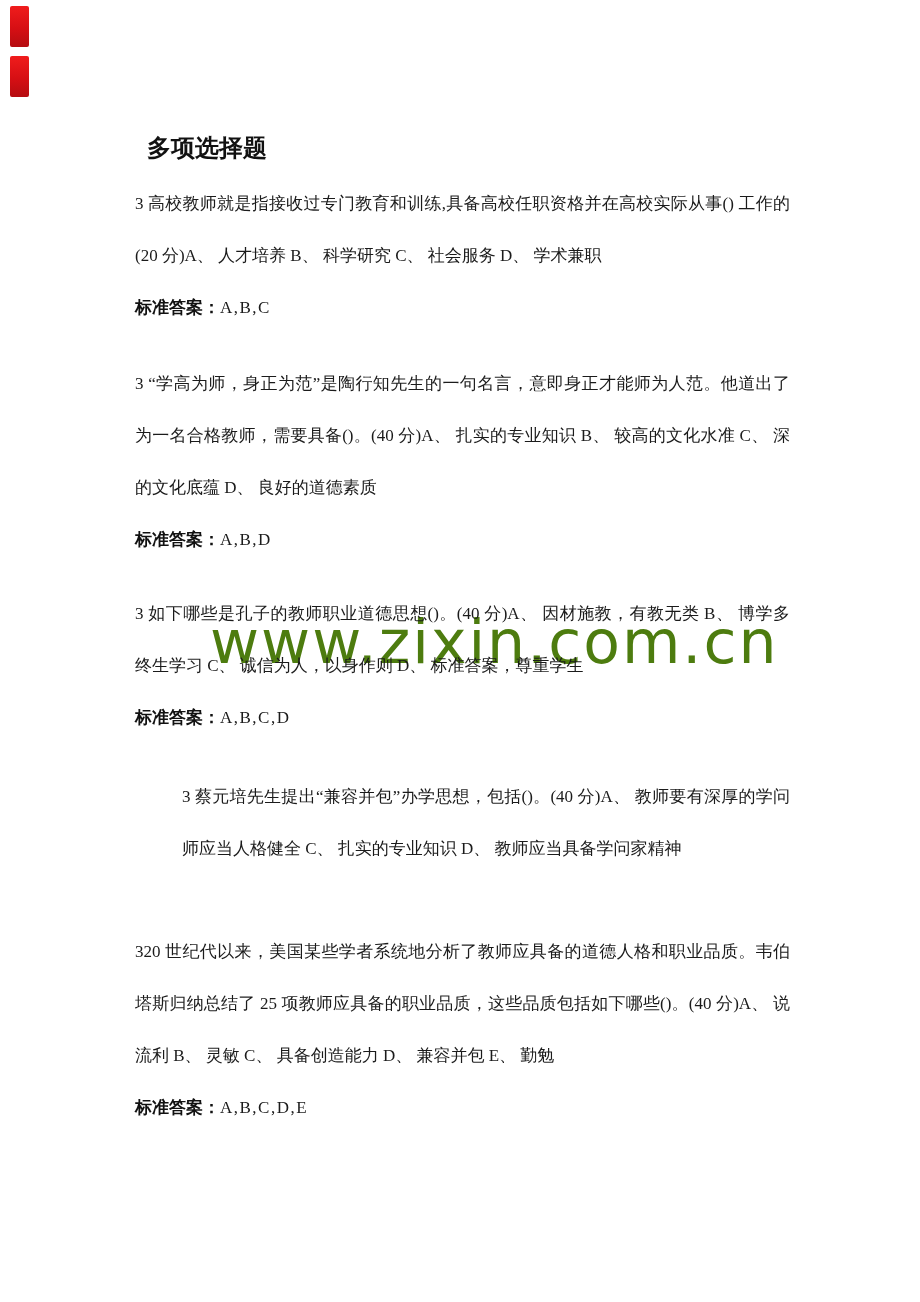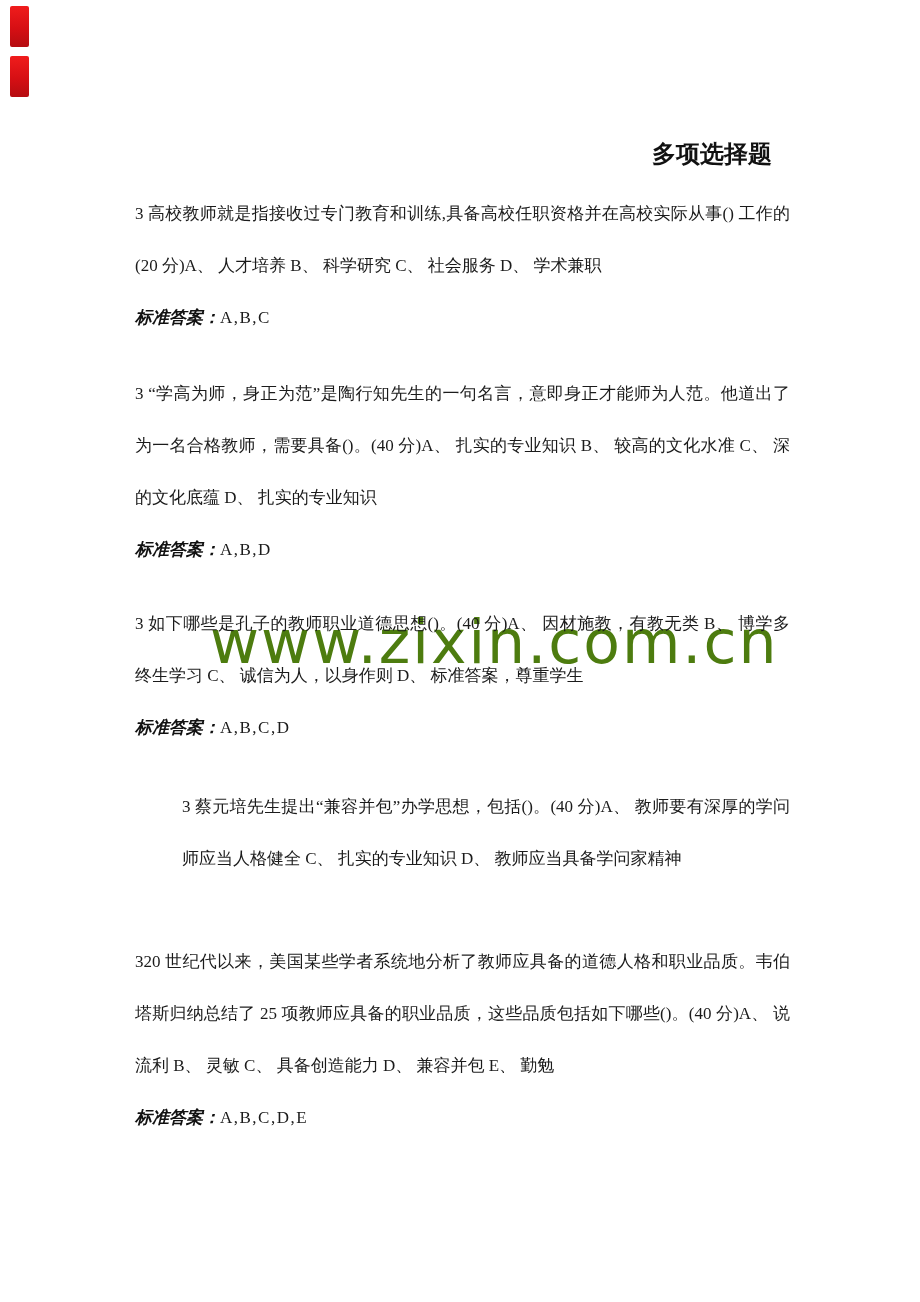--- a/index.html
+++ b/index.html
@@ -40,25 +40,25 @@
     z-index: 0;
     white-space: nowrap;
     user-select: none;
   }
   .content {
     position: relative;
     z-index: 1;
     padding: 0 130px 0 135px;
   }
   .doc-title {
-    margin: 18px;
+    margin: 12px;
     padding-top: 120px;
     height: 32px;
     line-height: 32px;
-    text-align: right;
+    text-align: left;
     font-size: 24px;
     font-weight: bold;
     color: #111111;
   }
   .question { margin: 0; }
   .q1 { margin-top: 14px; }
   .q2 { margin-top: 24px; }
   .q3 { margin-top: 22px; }
   .q4 { margin-top: 27px; margin-left: 47px; }
   .q5 { margin-top: 51px; }
@@ -67,21 +67,21 @@
     line-height: 52px;
     height: 52px;
     white-space: nowrap;
   }
   .line.jf {
     white-space: normal;
     text-align: justify;
     text-align-last: justify;
     overflow: hidden;
   }
-  .answer-label { font-weight: bold; color: #111111; font-style: italic; }
+  .answer-label { font-weight: bold; color: #111111; }
   .answer-value { letter-spacing: 1.5px; }
 </style>
 </head>
 <body>
 
 <div class="page">
 
   <div class="corner-marks">
     <div class="corner-mark"></div>
     <div class="corner-mark"></div>
@@ -95,21 +95,21 @@
 
     <section class="question q1">
       <div class="line jf">3 高校教师就是指接收过专门教育和训练,具备高校任职资格并在高校实际从事() 工作的人。</div>
       <div class="line">(20 分)A、 人才培养 B、 科学研究 C、 社会服务 D、 学术兼职</div>
       <div class="line"><span class="answer-label">标准答案：</span><span class="answer-value">A,B,C</span></div>
     </section>
 
     <section class="question q2">
       <div class="line jf">3 “学高为师，身正为范”是陶行知先生的一句名言，意即身正才能师为人范。他道出了作</div>
       <div class="line jf">为一名合格教师，需要具备()。(40 分)A、 扎实的专业知识 B、 较高的文化水准 C、 深厚</div>
-      <div class="line">的文化底蕴 D、 扎实的专业知识</div>
+      <div class="line">的文化底蕴 D、 良好的道德素质</div>
       <div class="line"><span class="answer-label">标准答案：</span><span class="answer-value">A,B,D</span></div>
     </section>
 
     <section class="question q3">
       <div class="line jf">3 如下哪些是孔子的教师职业道德思想()。(40 分)A、 因材施教，有教无类 B、 博学多识，</div>
       <div class="line">终生学习 C、 诚信为人，以身作则 D、 标准答案，尊重学生</div>
       <div class="line"><span class="answer-label">标准答案：</span><span class="answer-value">A,B,C,D</span></div>
     </section>
 
     <section class="question q4">

